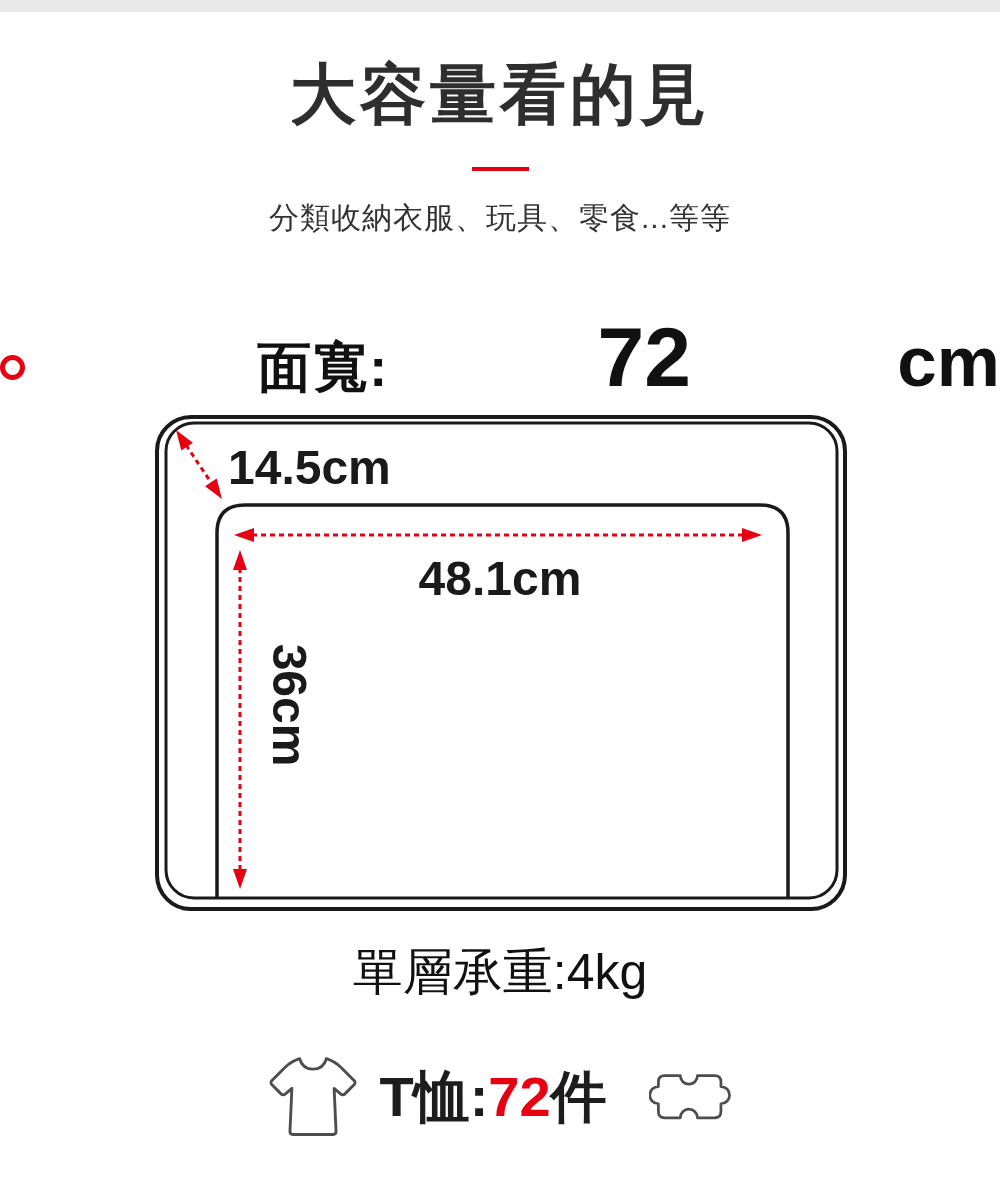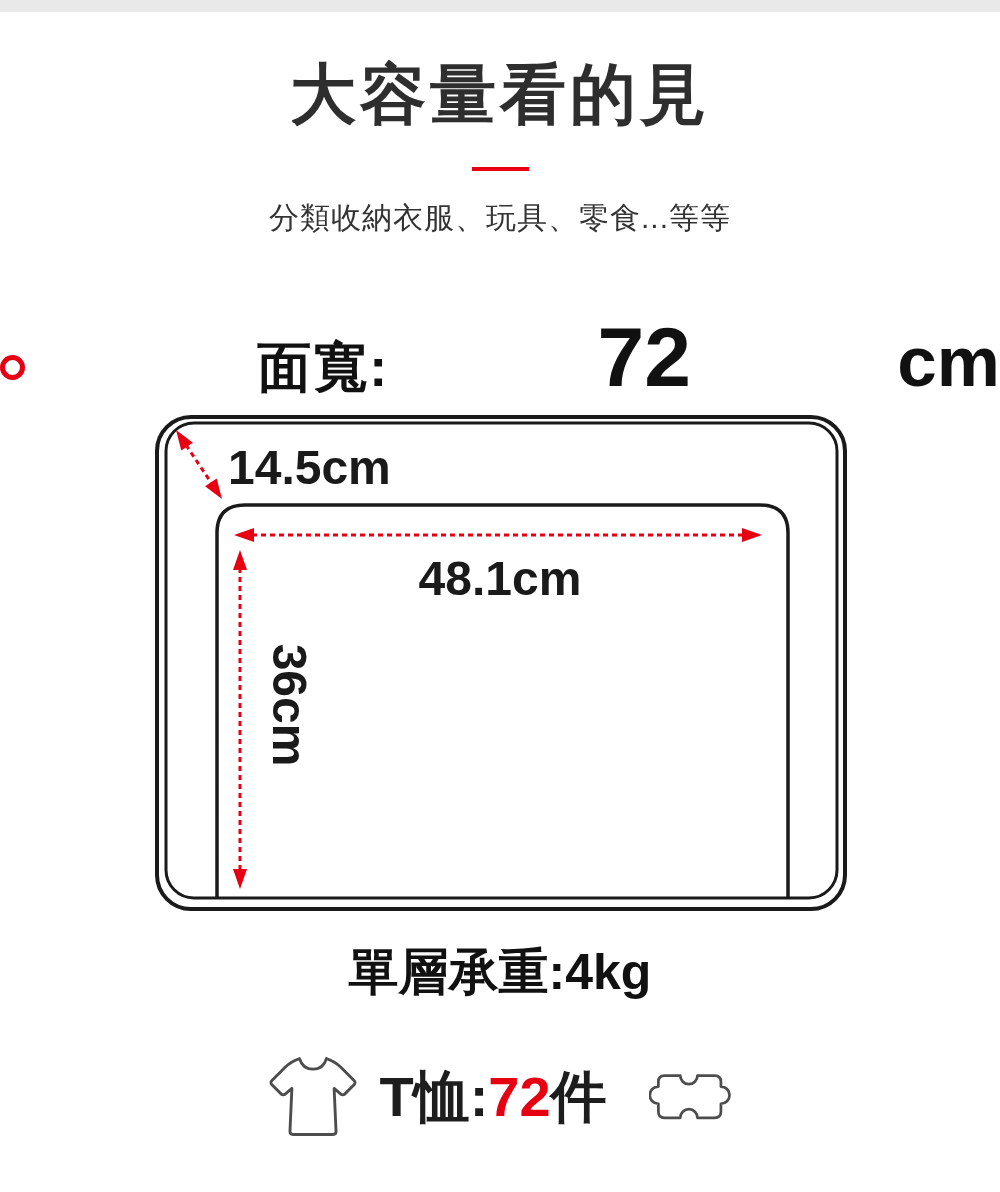--- a/index.html
+++ b/index.html
@@ -26,21 +26,21 @@
     width:25px; height:25px; border:5px solid #e60012; border-radius:50%;
     display:inline-block; margin-right:28px; position:relative; top:-6px;
   }
   .spec-label { font-size:54px; letter-spacing:2px; }
   .spec-value { font-size:84px; margin-left:4px; }
   .spec-unit  { font-size:71px; margin-left:2px; }
   .diagram { display:block; margin-top:6px; }
   .diagram text { font-weight:700; fill:#1a1a1a;
     font-family:"Liberation Sans","DejaVu Sans",sans-serif; }
   .load-line {
-    margin-top:22px; text-align:center; font-size:50px; font-weight:700;
+    margin-top:22px; text-align:center; font-size:50px; font-weight:400;
     color:#111; line-height:1;
   }
   .capacity-row {
     margin-top:52px; display:flex; justify-content:center; align-items:center;
     gap:42px;
   }
   .capacity-item { display:flex; align-items:center; gap:18px; }
   .capacity-text { font-size:56px; font-weight:700; color:#1d1d1d; line-height:1; }
   .capacity-text .red { color:#e60012; }
   .icon-stroke { stroke:#4d4d4d; fill:none; stroke-linejoin:round; stroke-linecap:round; }

